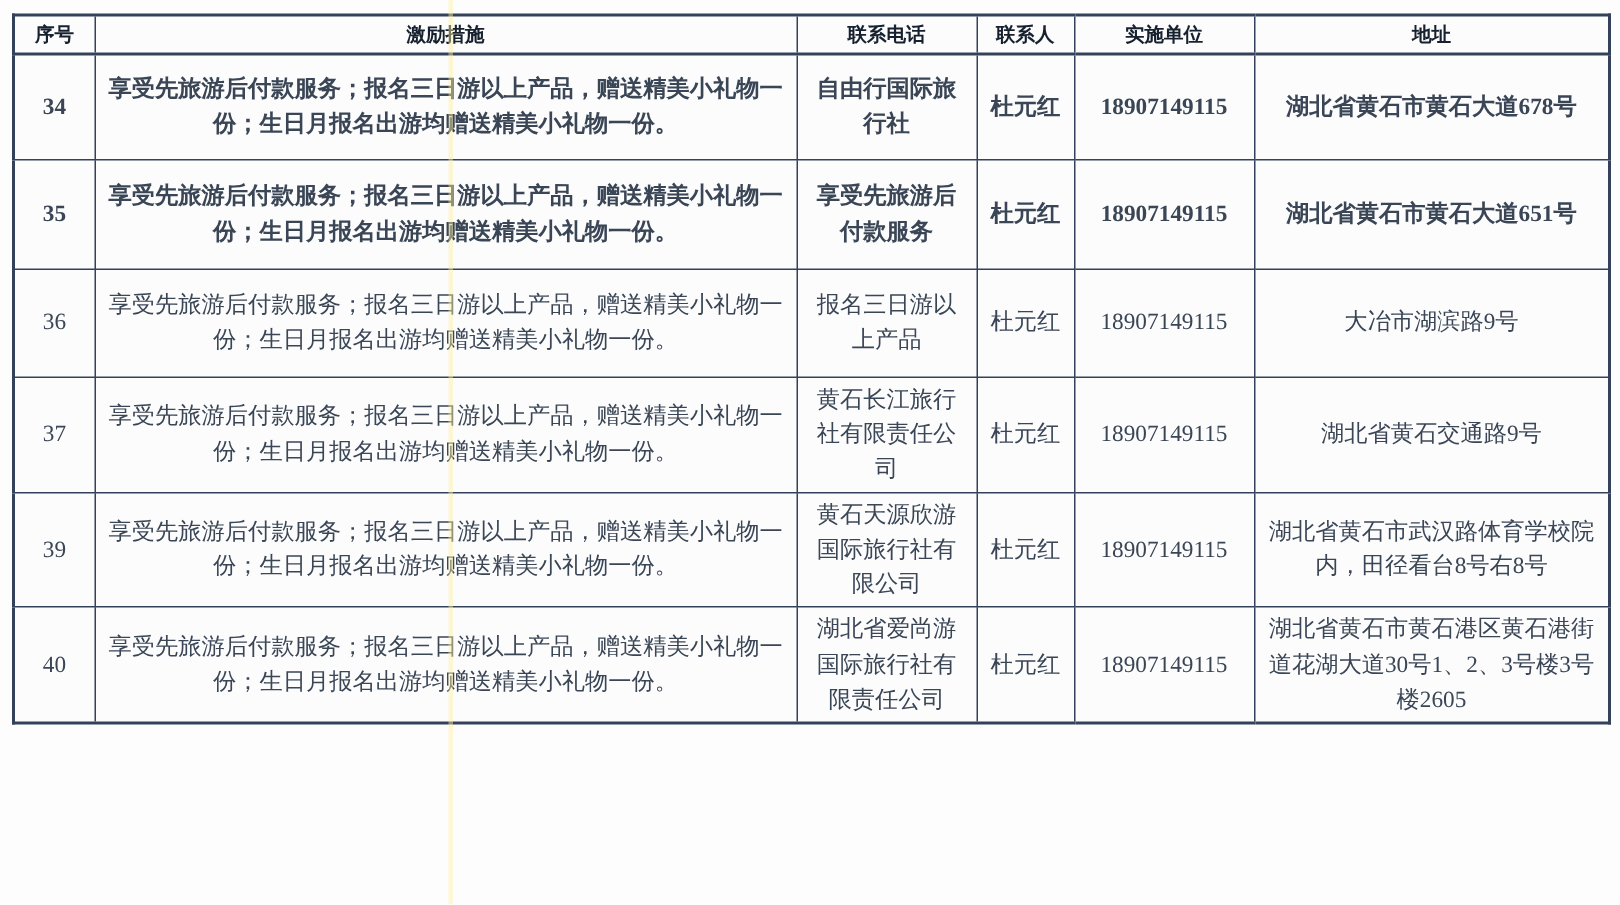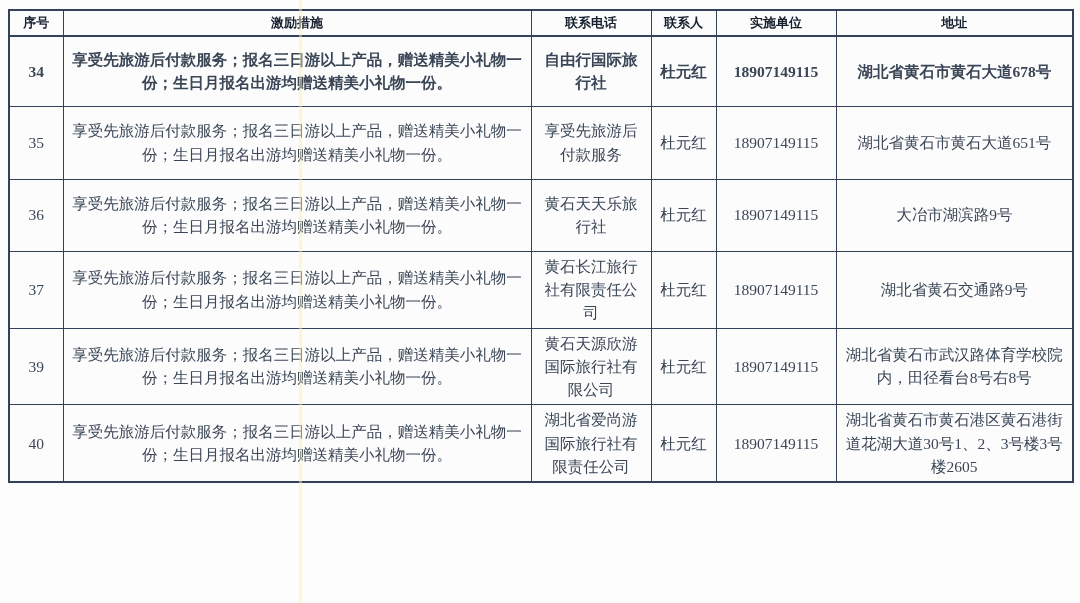--- a/index.html
+++ b/index.html
@@ -58,21 +58,21 @@
   col.c-no     { width: 54px;  }
   col.c-meas   { width: 468px; }
   col.c-unit   { width: 120px; }
   col.c-pers   { width: 65px;  }
   col.c-phone  { width: 120px; }
   col.c-addr   { width: 237px; }
 
   tr.r-head { height: 26px; }
   tr.r-33 { height: 72px; }
   tr.r-34 { height: 70px; font-weight: bold; }
-  tr.r-35 { height: 73px; }
+  tr.r-35 { height: 73px; font-weight: bold; }
   tr.r-36 { height: 72px; }
   tr.r-37 { height: 77px; }
   tr.r-38 { height: 61px; }
   tr.r-39 { height: 74px; }
   tr.r-40 { height: 66px; }
 
   .scan-line {
     position: absolute;
     left: 299px;
     top: 0;
@@ -121,21 +121,21 @@
       <td class="measure-cell">享受先旅游后付款服务；报名三日游以上产品，赠送精美小礼物一份；生日月报名出游均赠送精美小礼物一份。</td>
       <td>享受先旅游后付款服务</td>
       <td>杜元红</td>
       <td>18907149115</td>
       <td class="addr-cell v-bottom">湖北省黄石市黄石大道651号</td>
     </tr>
 
     <tr class="r-36">
       <td>36</td>
       <td class="measure-cell">享受先旅游后付款服务；报名三日游以上产品，赠送精美小礼物一份；生日月报名出游均赠送精美小礼物一份。</td>
-      <td>黄石天天乐旅行社</td>
+      <td>报名三日游以上产品</td>
       <td>杜元红</td>
       <td>18907149115</td>
       <td class="addr-cell v-bottom">大冶市湖滨路9号</td>
     </tr>
 
     <tr class="r-37">
       <td>37</td>
       <td class="measure-cell">享受先旅游后付款服务；报名三日游以上产品，赠送精美小礼物一份；生日月报名出游均赠送精美小礼物一份。</td>
       <td>黄石长江旅行社有限责任公司</td>
       <td>杜元红</td>

